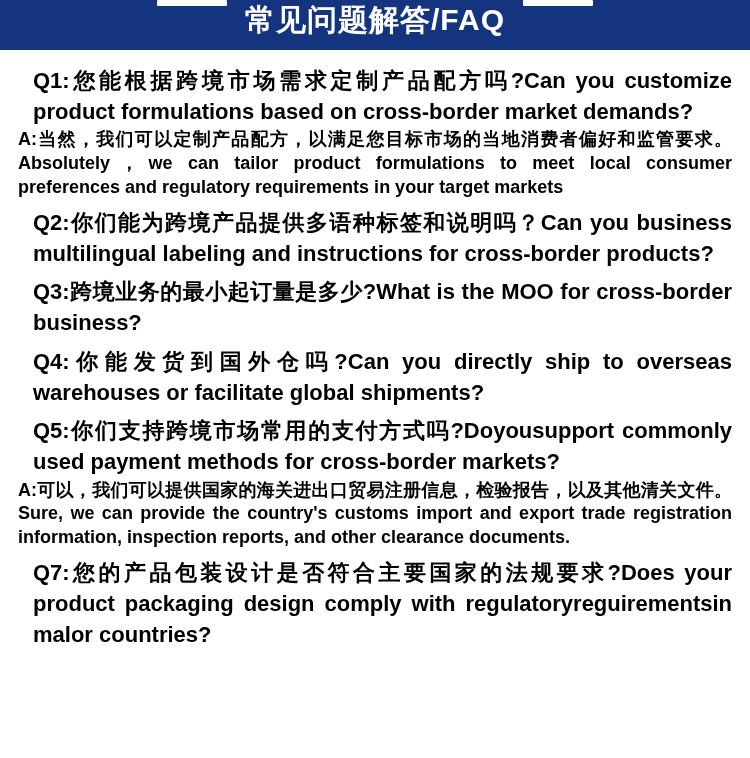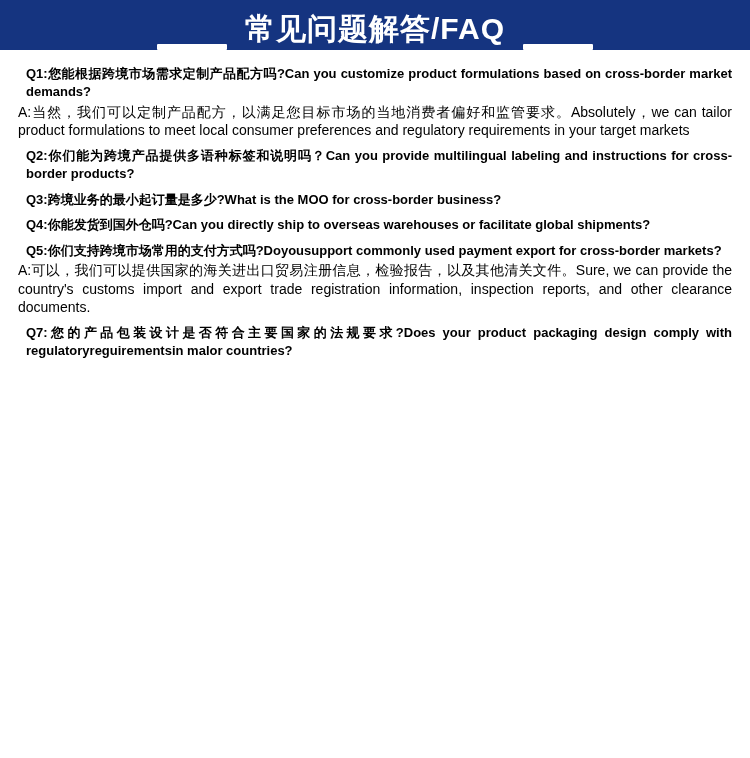--- a/index.html
+++ b/index.html
@@ -14,21 +14,21 @@
   }
   .page {
     width: 750px;
     min-height: 758px;
     background: #ffffff;
     box-sizing: border-box;
   }
   .banner {
     height: 50px;
     display: flex;
-    align-items: flex-end;
+    align-items: flex-start;
     justify-content: center;
     gap: 18px;
   }
   .banner .side-line {
     width: 70px;
     height: 6px;
     background: #ffffff;
     border-radius: 1px;
   }
   .banner .title {
@@ -40,28 +40,28 @@
     white-space: nowrap;
   }
   .content {
     padding: 8px 18px 12px 18px;
   }
   .qa {
     margin: 0;
   }
   .q {
     font-weight: bold;
-    font-size: 13px;
+    font-size: 22px;
     line-height: 1.42;
-    margin: 7px 0 1px 8px;
+    margin: 7px 0 1px 15px;
     text-align: justify;
   }
   .a {
-    font-weight: normal;
-    font-size: 14px;
+    font-weight: bold;
+    font-size: 18px;
     line-height: 1.32;
     margin: 0 0 2px 0;
     text-align: justify;
   }
 </style>
 </head>
 <body>
 
 <div class="page">
 
@@ -72,33 +72,33 @@
   </header>
 
   <main class="content">
 
     <section class="qa">
       <p class="q">Q1:您能根据跨境市场需求定制产品配方吗?Can you customize product formulations based on cross-border market demands?</p>
       <p class="a">A:当然，我们可以定制产品配方，以满足您目标市场的当地消费者偏好和监管要求。Absolutely，we can tailor product formulations to meet local consumer preferences and regulatory requirements in your target markets</p>
     </section>
 
     <section class="qa">
-      <p class="q">Q2:你们能为跨境产品提供多语种标签和说明吗？Can you provide multilingual labeling and instructions for cross-border products?</p>
+      <p class="q">Q2:你们能为跨境产品提供多语种标签和说明吗？Can you business multilingual labeling and instructions for cross-border products?</p>
     </section>
 
     <section class="qa">
       <p class="q">Q3:跨境业务的最小起订量是多少?What is the MOO for cross-border business?</p>
     </section>
 
     <section class="qa">
       <p class="q">Q4:你能发货到国外仓吗?Can you directly ship to overseas warehouses or facilitate global shipments?</p>
     </section>
 
     <section class="qa">
-      <p class="q">Q5:你们支持跨境市场常用的支付方式吗?Doyousupport commonly used payment export for cross-border markets?</p>
+      <p class="q">Q5:你们支持跨境市场常用的支付方式吗?Doyousupport commonly used payment methods for cross-border markets?</p>
     </section>
 
     <section class="qa">
       <p class="a">A:可以，我们可以提供国家的海关进出口贸易注册信息，检验报告，以及其他清关文件。Sure, we can provide the country's customs import and export trade registration information, inspection reports, and other clearance documents.</p>
     </section>
 
     <section class="qa">
       <p class="q">Q7:您的产品包装设计是否符合主要国家的法规要求?Does your product packaging design comply with regulatoryreguirementsin malor countries?</p>
 
     </section>

